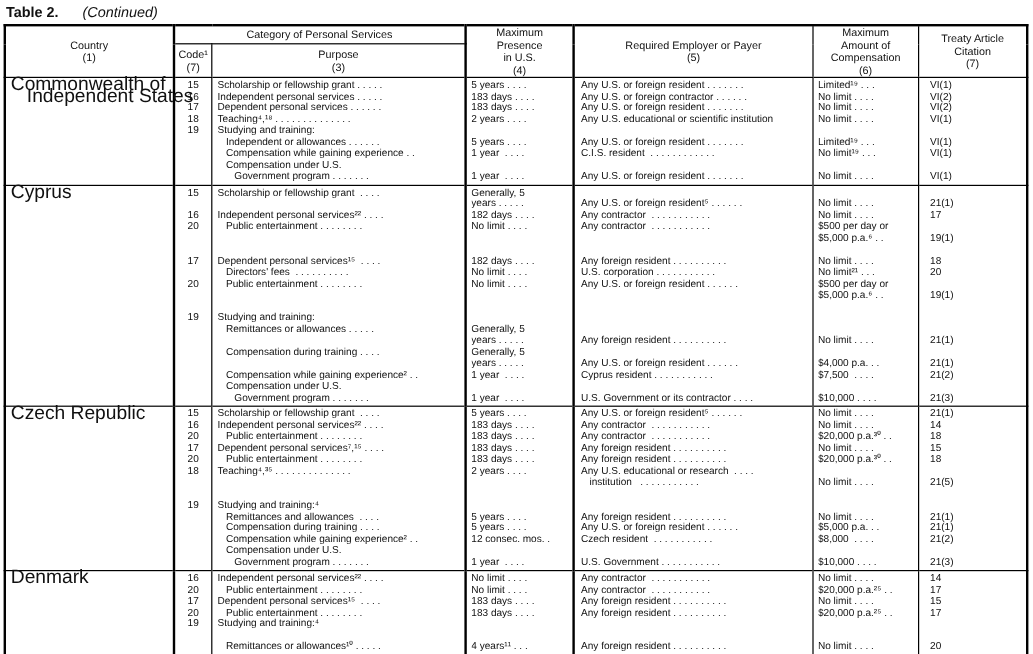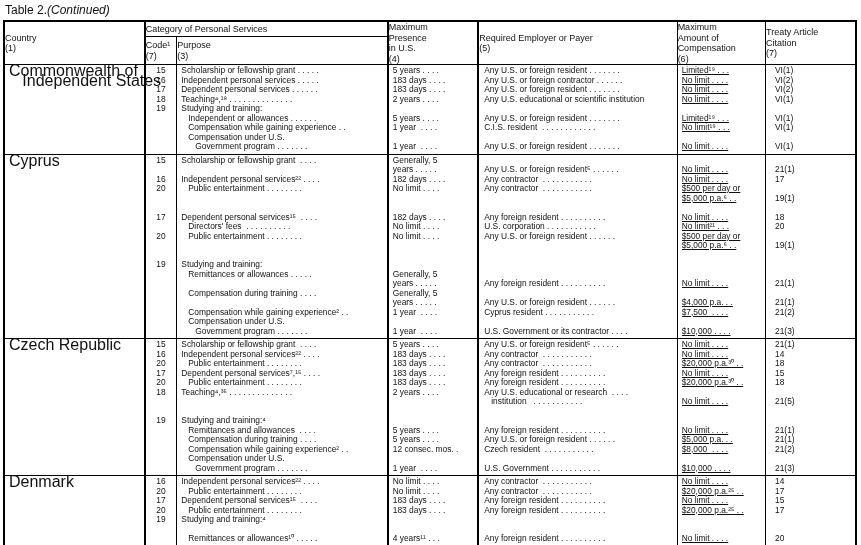--- a/index.html
+++ b/index.html
@@ -2,50 +2,50 @@
 <html><head>
 <meta charset="utf-8">
 <style>
   html, body { margin:0; padding:0; background:#fff; }
   body {
     width:861px; height:545px; overflow:hidden;
     font-family:"Liberation Sans", sans-serif; color:#111;
   }
   .page { padding:1px 3px 0 3px; }
   .title-line { font-size:12px; margin:2px 0 3px 2px; white-space:pre; }
-  .title-bold { font-weight:normal;text-align:center; }
-  .title-ital { font-style:italic; margin-left:0; }
+  .title-bold { font-weight:bold;text-align:center; }
+  .title-ital { font-style:italic; margin-left:20px; }
 
   table.t2 {
     border-collapse:collapse; table-layout:fixed;
     width:854px; border:2px solid #000;
   }
   th, td { padding:0; vertical-align:top; }
   th {
     font-weight:normal; font-size:9px; line-height:10.5px;
-    text-align:left; vertical-align:middle; white-space:pre-line;
+    text-align:center; vertical-align:middle; white-space:pre-line;
     border-bottom:1px solid #000;
   }
   th.cat-span { height:14px; border-bottom:1px solid #000; }
   
   .bl1 { border-left:1px solid #000; }
   .bl2 { border-left:2px solid #000; }
 
   tr.section td { border-top:1px solid #000; padding-top:1px; padding-bottom:2px; }
   .ln {
     height:9.5px; line-height:9.5px; font-size:8.4px;
     white-space:pre; overflow:hidden;
   }
   .col-country { padding-left:4px; white-space:pre;margin-top:12px; }
   .country-name { height:auto; line-height:9.8px; white-space:pre; }
   .col-code .ln { text-align:center; }
   .col-purpose { padding-left:4px;margin-left:20px; }
   .col-presence { padding-left:4px; }
   .col-payer { padding-left:5px; }
-  .col-comp { padding-left:4px;text-decoration:underline; }
+  .col-comp { padding-left:4px; }
   .col-article { padding-left:9px; }
 </style>
 </head>
 <body>
 
 <div class="page">
   <div class="title-line"><span class="title-bold">Table 2.</span><span class="title-ital">(Continued)</span></div>
 
   <table class="t2">
     <colgroup>

